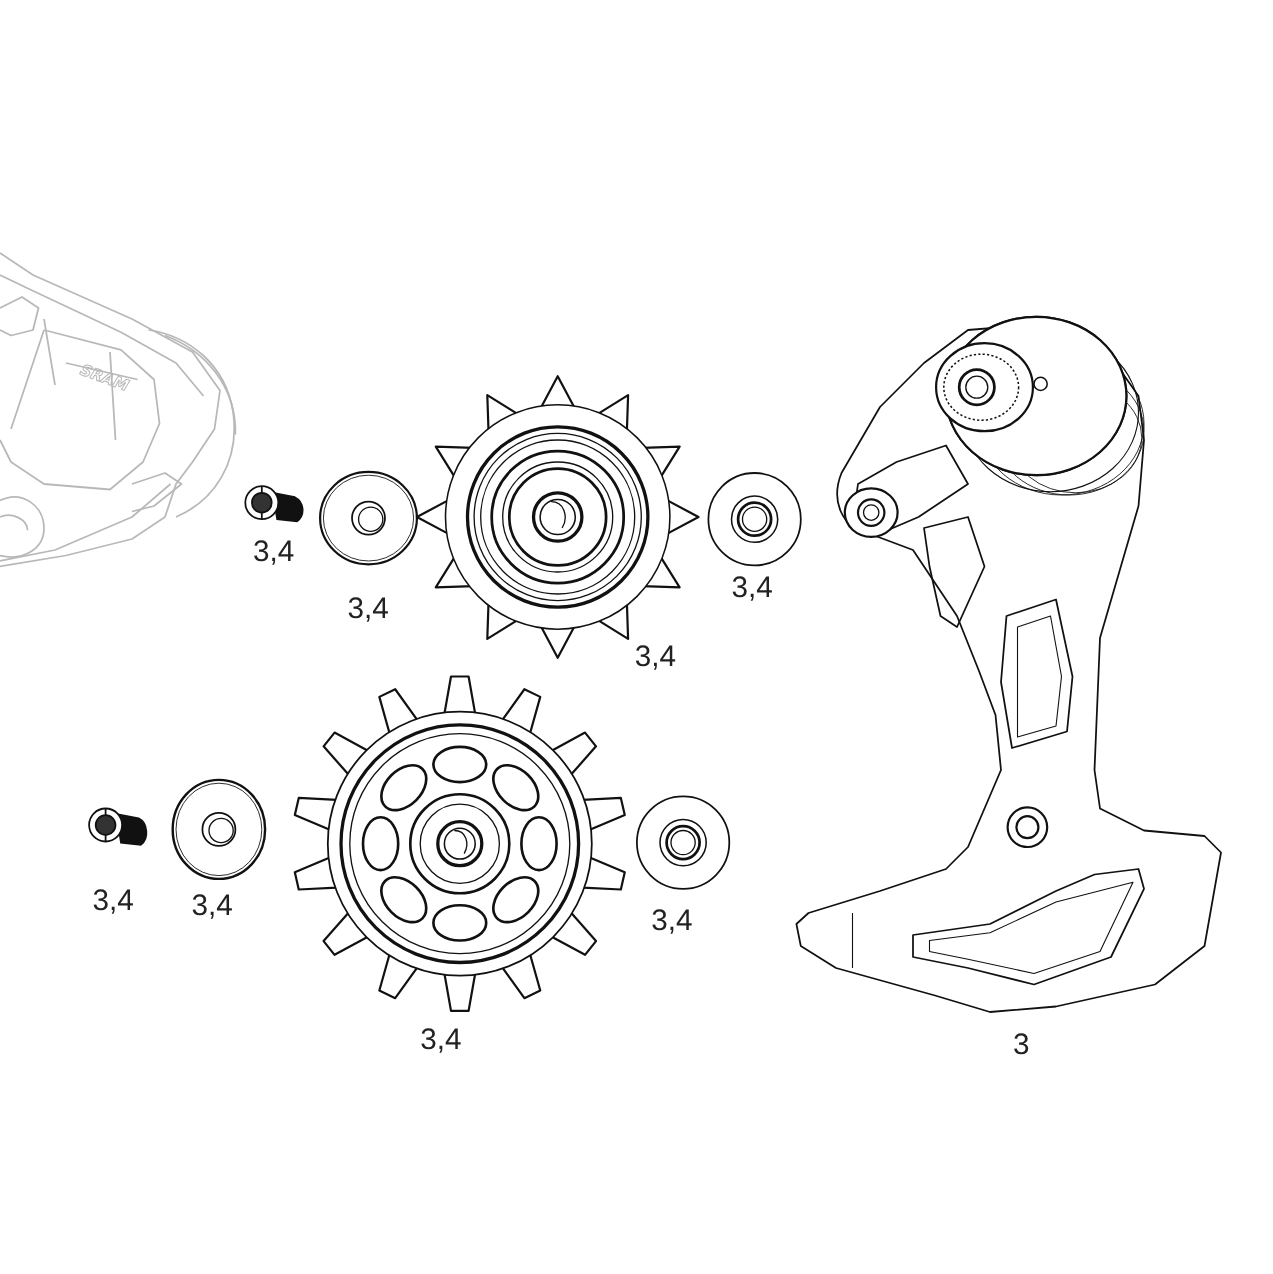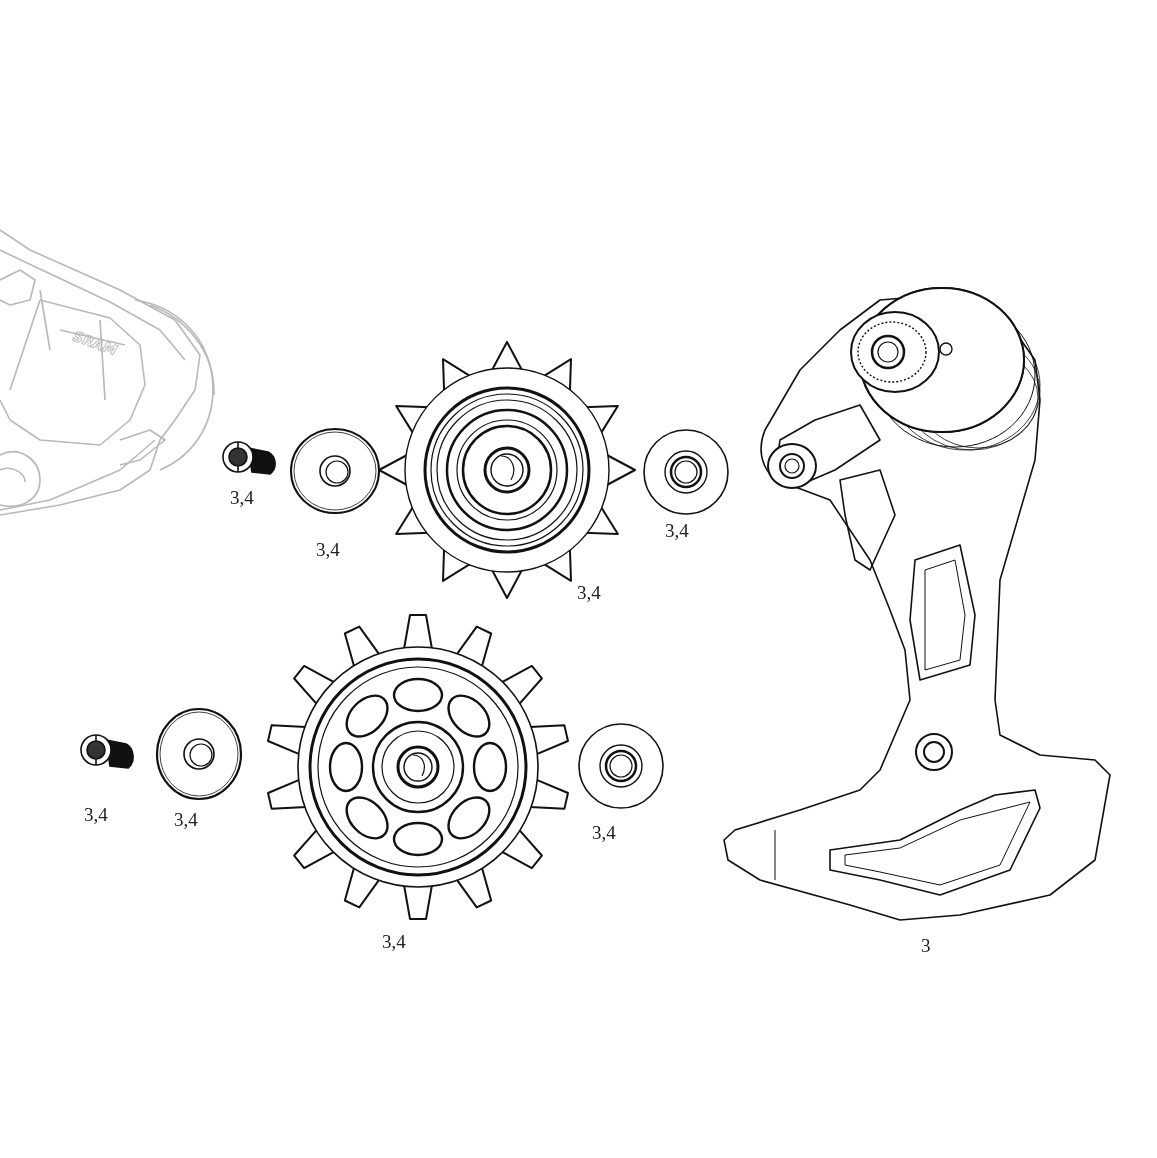--- a/index.html
+++ b/index.html
@@ -7,22 +7,22 @@
     position: relative;
     width: 1157px;
     height: 1158px;
     background: #ffffff;
     overflow: hidden;
     font-family: "DejaVu Sans", sans-serif;
   }
   svg.art { position: absolute; left: 0; top: 0; }
   .lbl {
     position: absolute;
-    font-family: Liberation Serif, serif;
-    font-size: 19px;
+    font-family: Liberation Sans, sans-serif;
+    font-size: 27px;
     color: #222222;
     line-height: 1;
     white-space: nowrap;
     text-align: right;
   }
 </style>
 </head>
 <body>
 
 <div id="canvas">

